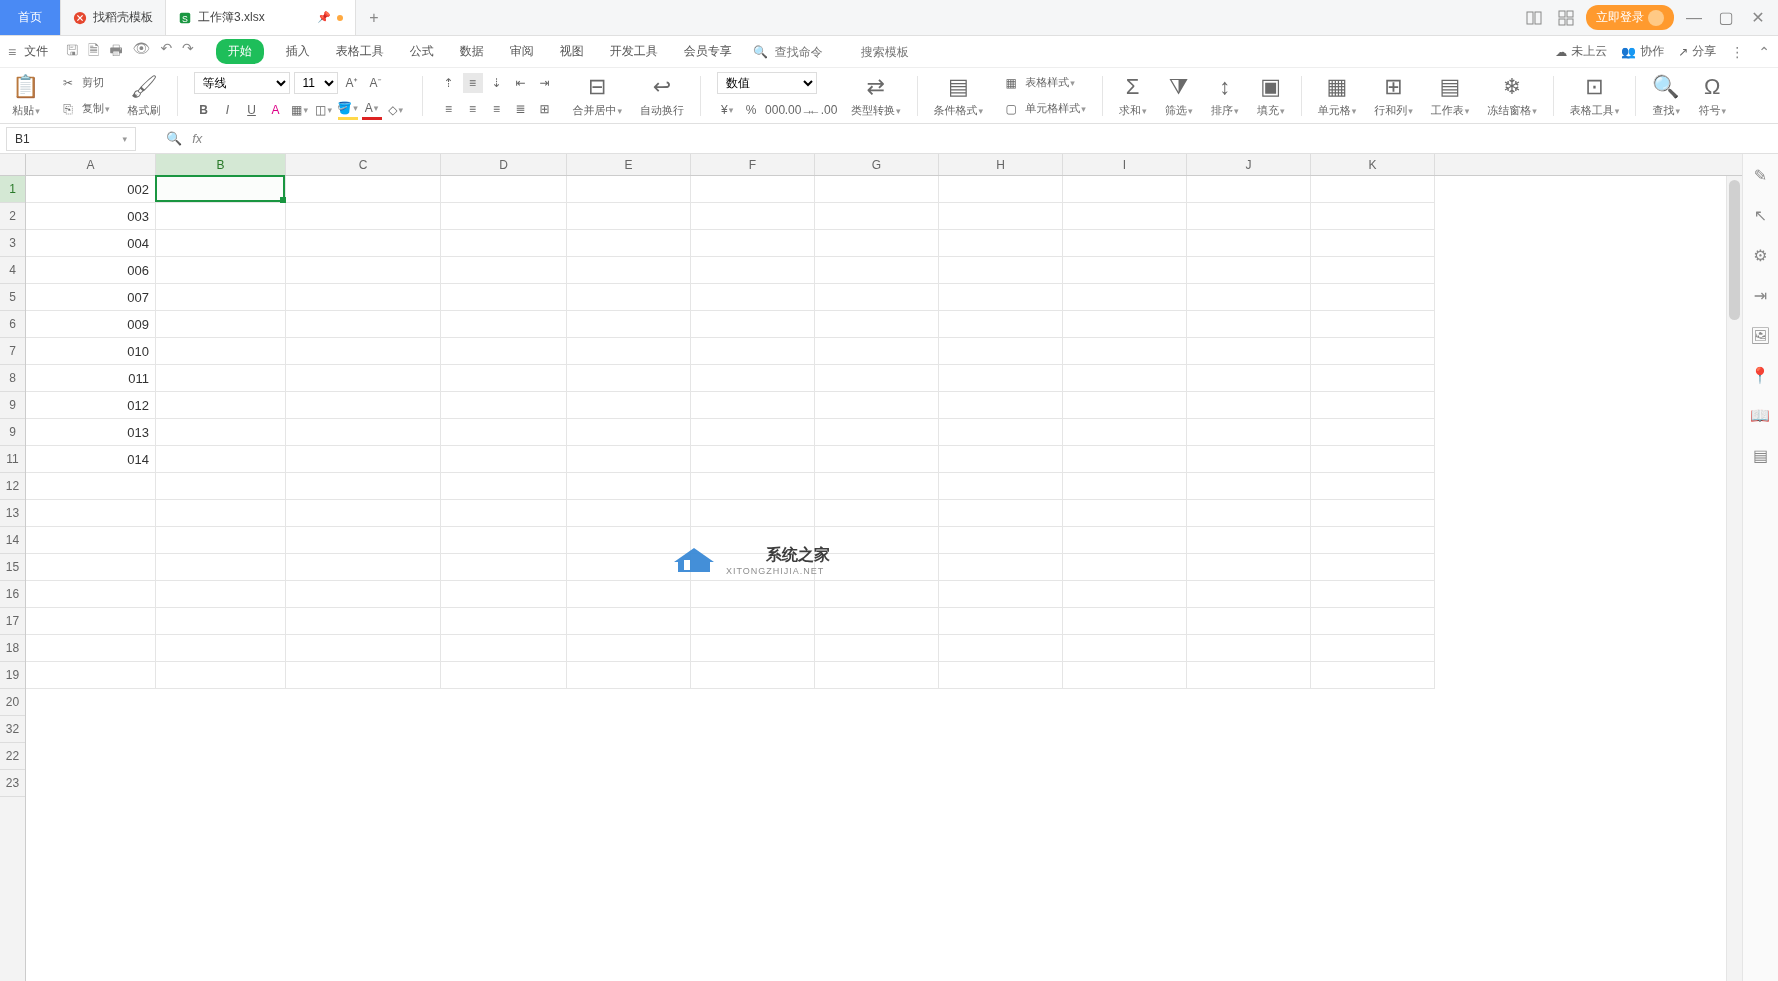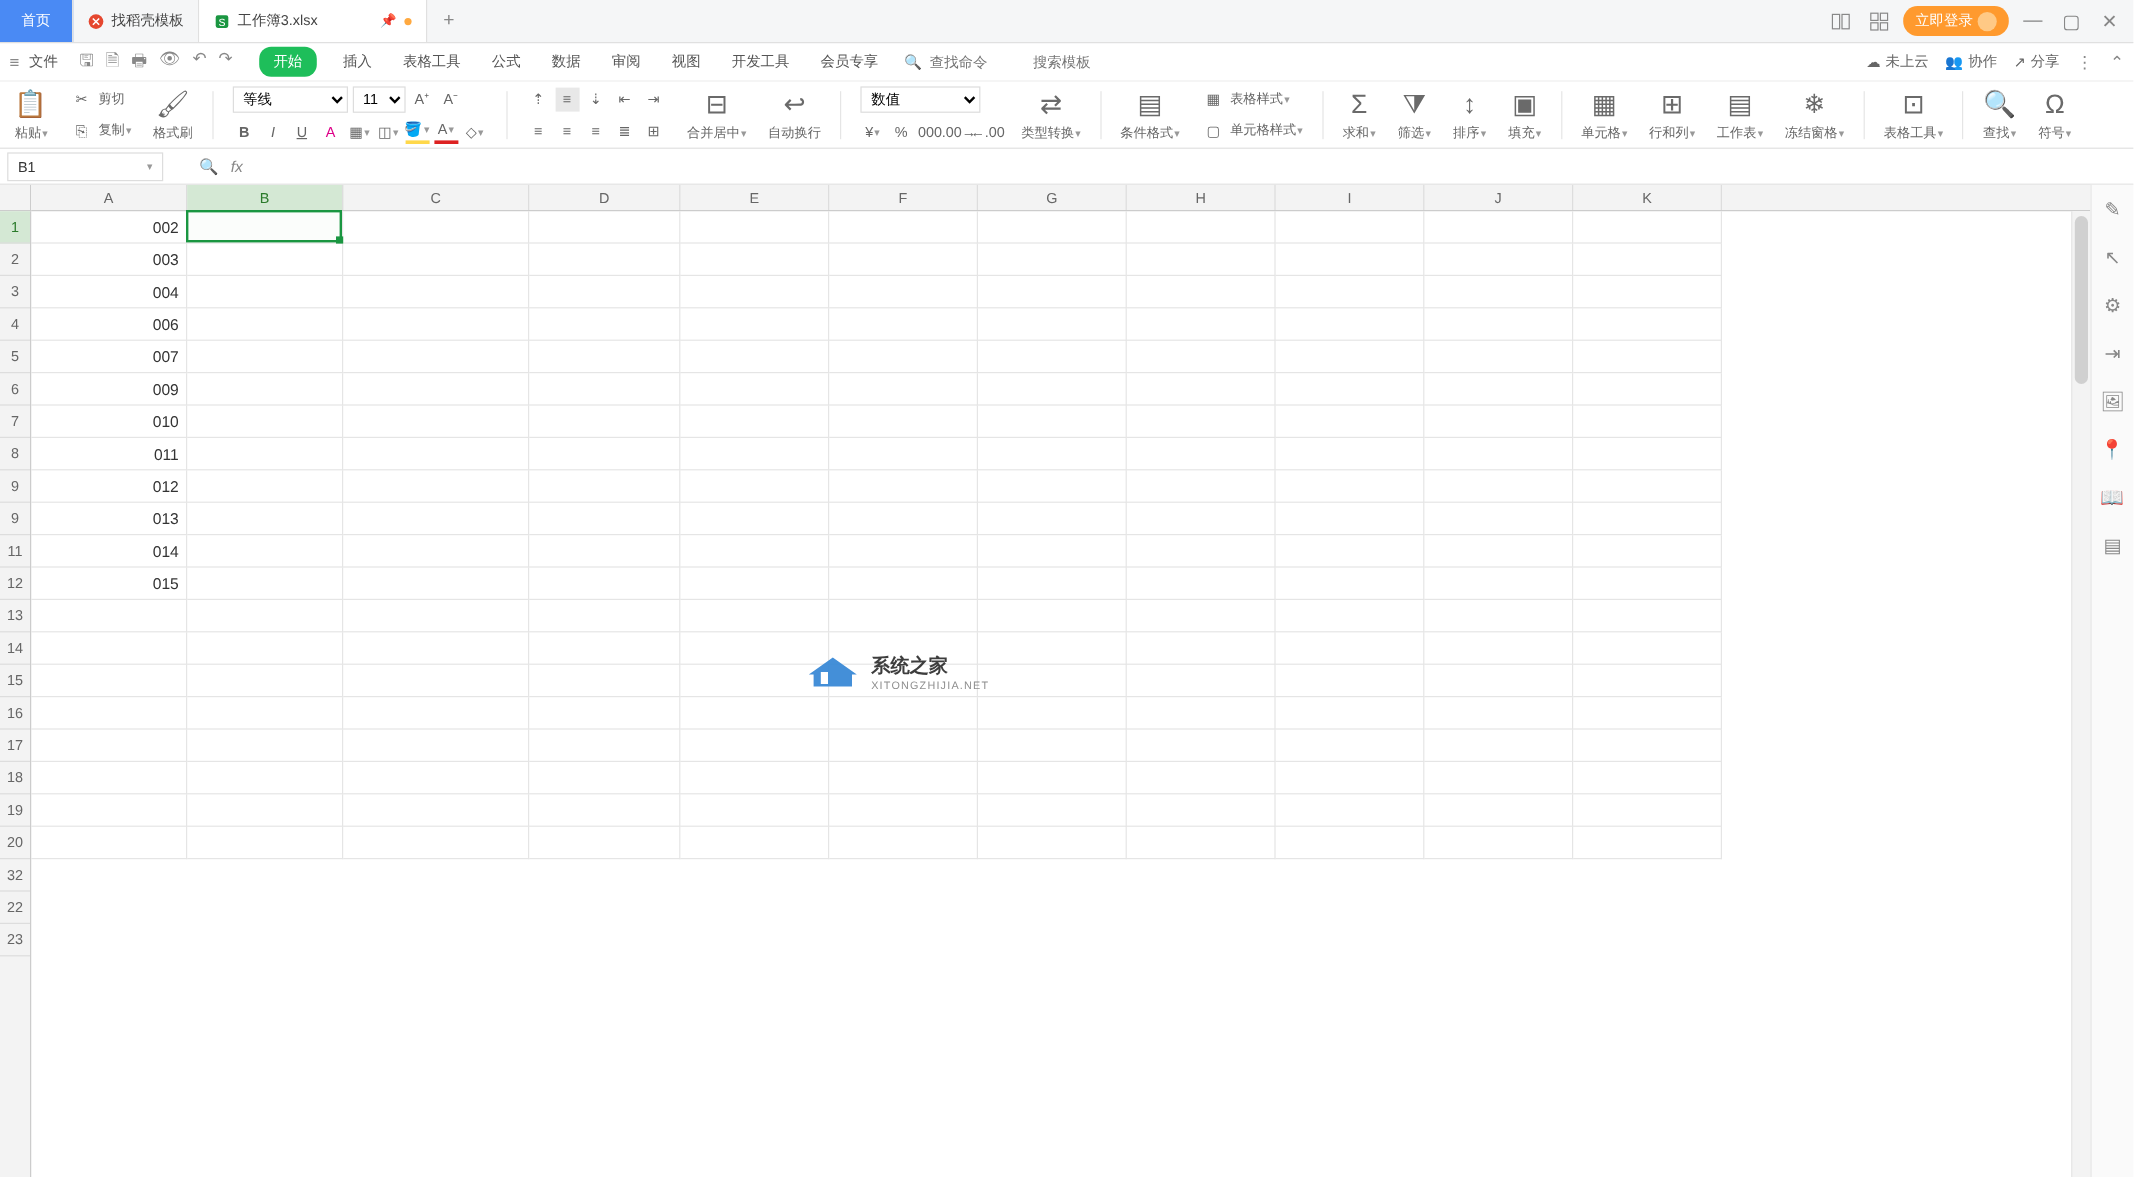--- a/index.html
+++ b/index.html
@@ -70,21 +70,21 @@
 .rowhead.sel { background:#d4e8d4; color:#2a7a2a; }
 .cells { position:absolute; left:26px; top:22px; right:0; bottom:0; }
 .row { display:flex; height:27px; }
 .cell { border-right:1px solid #e5e5e5; border-bottom:1px solid #e5e5e5; font-size:13px; color:#333; display:flex; align-items:center; justify-content:flex-end; padding:0 6px; }
 .selbox { position:absolute; border:2px solid #1a9641; background:rgba(26,150,65,0.02); pointer-events:none; }
 .selbox::after { content:""; position:absolute; right:-3px; bottom:-3px; width:6px; height:6px; background:#1a9641; }
 
 
 .wm { position:absolute; left:670px; top:388px; display:flex; align-items:center; gap:8px; opacity:0.95; pointer-events:none; }
 .wm .logo { width:48px; height:36px; }
-.wm .txt1 { font-size:16px; font-weight:bold; color:#333; }
+.wm .txt1 { font-size:16px; font-weight:bold; color:#333;margin-left:40px; }
 .wm .txt2 { font-size:9px; color:#888; letter-spacing:1px; }
 
 
 .rvbar { position:absolute; right:0; top:154px; width:36px; bottom:0; background:#fafafa; border-left:1px solid #e5e5e5; display:flex; flex-direction:column; align-items:center; gap:18px; padding-top:10px; }
 .rvbtn { width:22px; height:22px; color:#888; cursor:pointer; display:flex; align-items:center; justify-content:center; }
 
 
 .vscroll { position:absolute; right:36px; top:176px; width:16px; bottom:0; background:#f3f3f3; border-left:1px solid #e5e5e5; }
 .vthumb { position:absolute; left:2px; right:2px; top:4px; height:140px; background:#d0d0d0; border-radius:6px; }
 
@@ -532,33 +532,20 @@
         <div class="cell" style="width: 126px;"></div>
         <div class="cell" style="width: 124px;"></div>
         <div class="cell" style="width: 124px;"></div>
         <div class="cell" style="width: 124px;"></div>
         <div class="cell" style="width: 124px;"></div>
         <div class="cell" style="width: 124px;"></div>
         <div class="cell" style="width: 124px;"></div>
         <div class="cell" style="width: 124px;"></div>
       </div>
       <div class="row">
-        <div class="cell" style="width: 130px;">015</div>
-        <div class="cell" style="width: 130px;"></div>
-        <div class="cell" style="width: 155px;"></div>
-        <div class="cell" style="width: 126px;"></div>
-        <div class="cell" style="width: 124px;"></div>
-        <div class="cell" style="width: 124px;"></div>
-        <div class="cell" style="width: 124px;"></div>
-        <div class="cell" style="width: 124px;"></div>
-        <div class="cell" style="width: 124px;"></div>
-        <div class="cell" style="width: 124px;"></div>
-        <div class="cell" style="width: 124px;"></div>
-      </div>
-      <div class="row">
         <div class="cell" style="width: 130px;"></div>
         <div class="cell" style="width: 130px;"></div>
         <div class="cell" style="width: 155px;"></div>
         <div class="cell" style="width: 126px;"></div>
         <div class="cell" style="width: 124px;"></div>
         <div class="cell" style="width: 124px;"></div>
         <div class="cell" style="width: 124px;"></div>
         <div class="cell" style="width: 124px;"></div>
         <div class="cell" style="width: 124px;"></div>
         <div class="cell" style="width: 124px;"></div>

